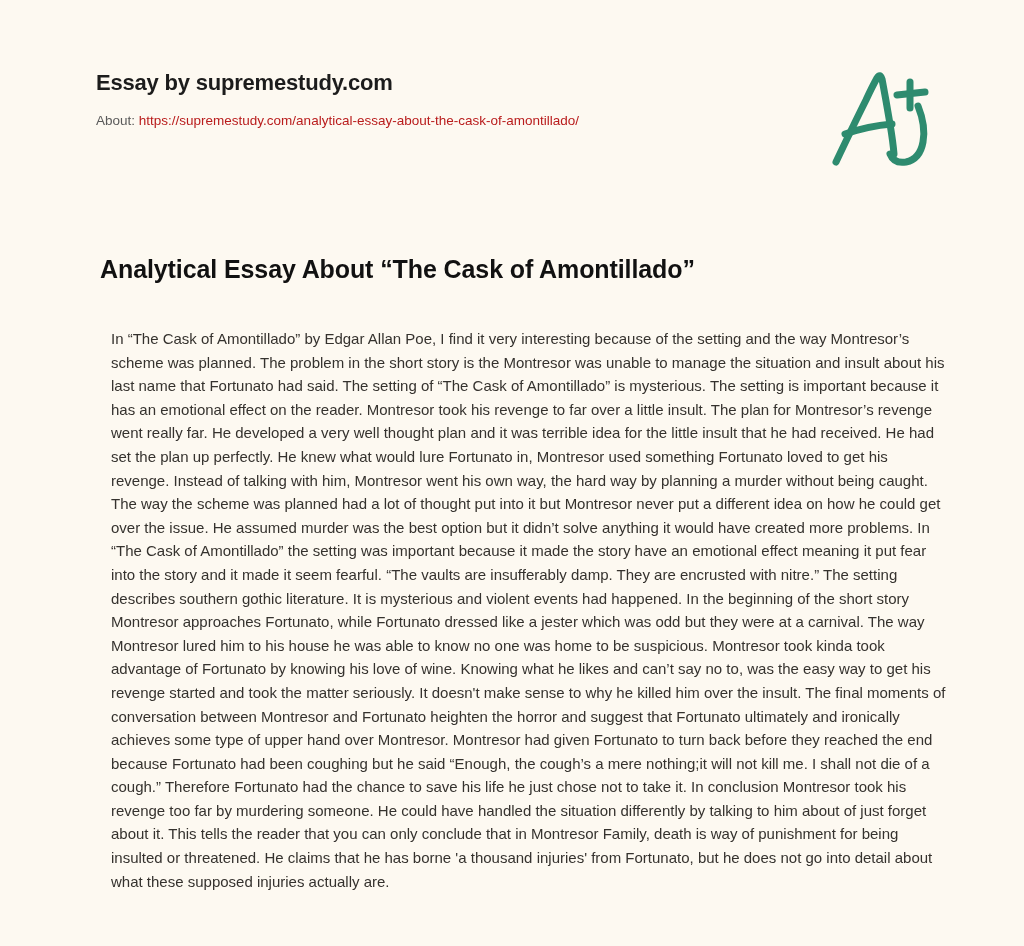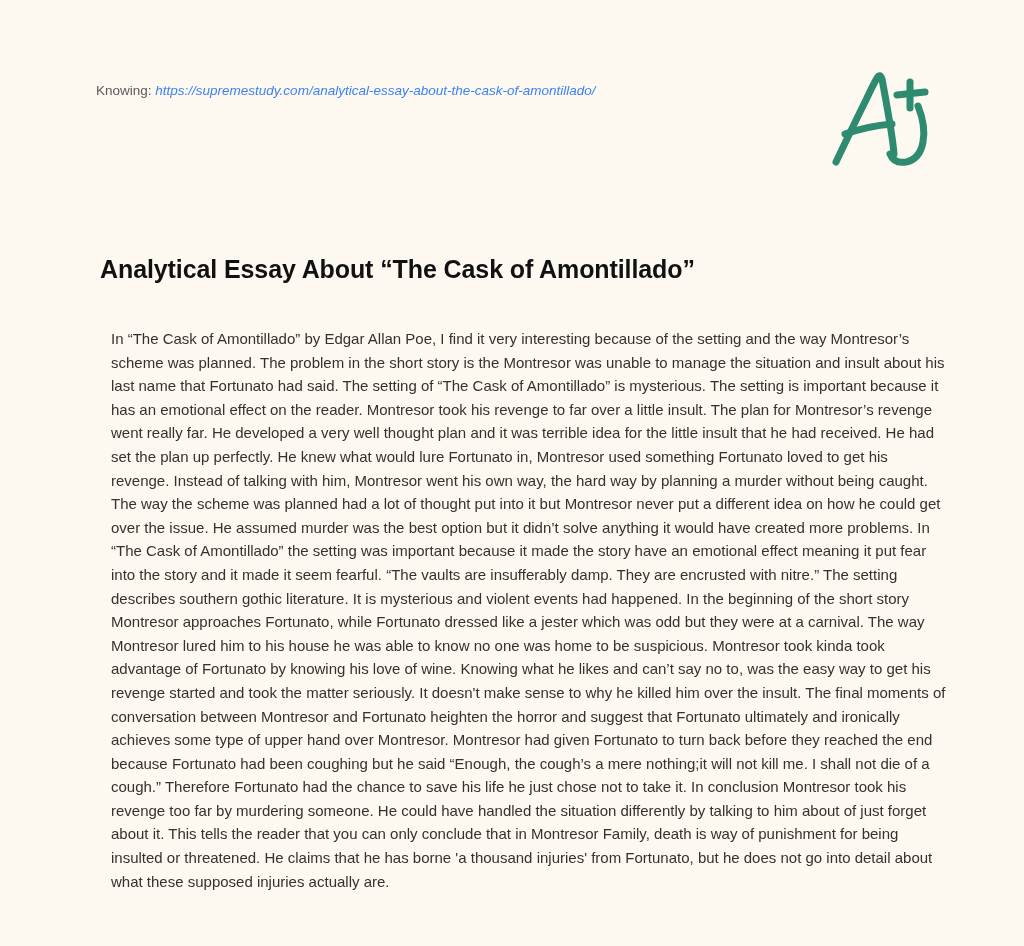--- a/index.html
+++ b/index.html
@@ -39,23 +39,22 @@
     margin-top: 14px;
     font-size: 13.5px;
     line-height: 18px;
     color: #5a5a5a;
     white-space: nowrap;
   }
   .source-label {
     color: #5a5a5a;
   }
   .source-url {
-    color: #3b82f6;
+    color: #b91c1c;
     text-decoration: none;
-    font-style: italic;
   }
   .logo {
     position: absolute;
     right: 88px;
     top: 62px;
     width: 112px;
     height: 110px;
   }
   .logo svg {
     display: block;
@@ -85,22 +84,23 @@
     text-align: left;
     margin: 15px;
   }
 </style>
 </head>
 <body>
 
 <div class="page">
 
   <div class="header">
+    <h1 class="site-title">Essay by supremestudy.com</h1>
     <div class="source-line">
-      <span class="source-label">Knowing:</span>
+      <span class="source-label">About:</span>
       <a class="source-url">https://supremestudy.com/analytical-essay-about-the-cask-of-amontillado/</a>
     </div>
   </div>
 
   <div class="logo">
     <svg viewBox="0 0 112 110" xmlns="http://www.w3.org/2000/svg" fill="none" stroke="#2e8b6f" stroke-width="7" stroke-linecap="round" stroke-linejoin="round">
       <path d="M12 100 Q 30 62 42 38 Q 48 25 53 16 Q 56 11 58 17 Q 62 38 66 62 Q 69 80 70 92"></path>
       <path d="M21 72 Q 44 64 68 62"></path>
       <path d="M73 33 L 101 30"></path>
       <path d="M86 20 L 86 46"></path>

